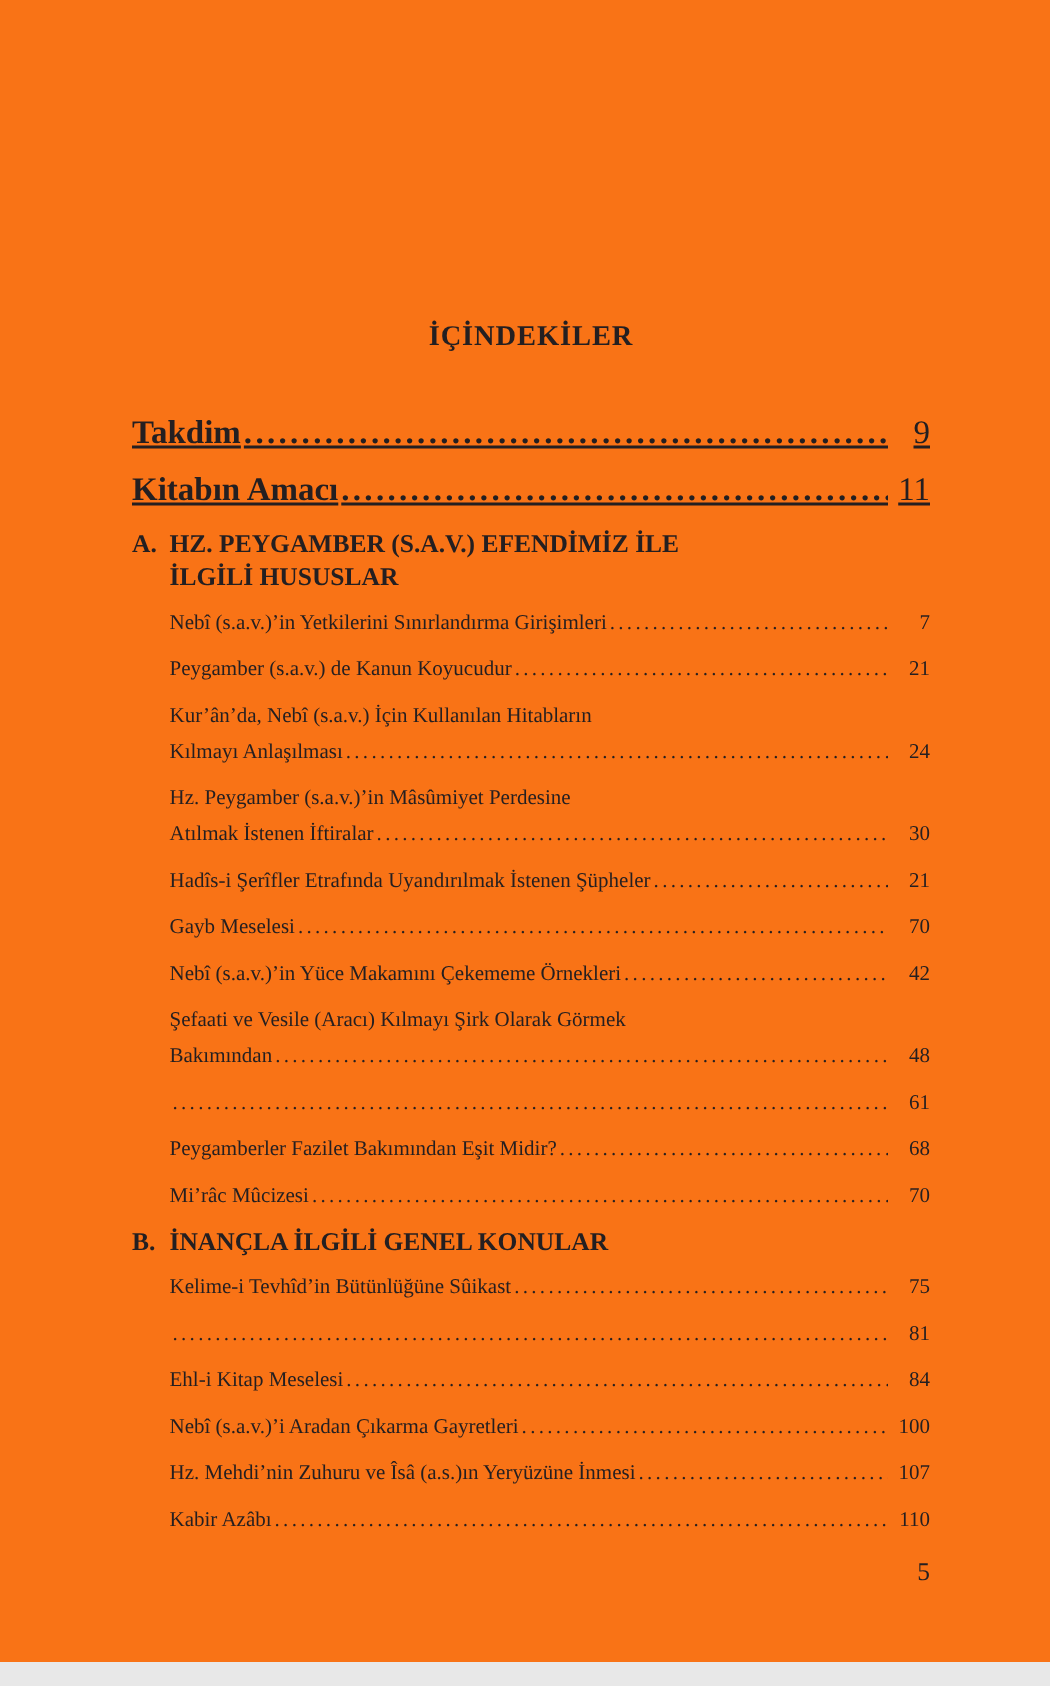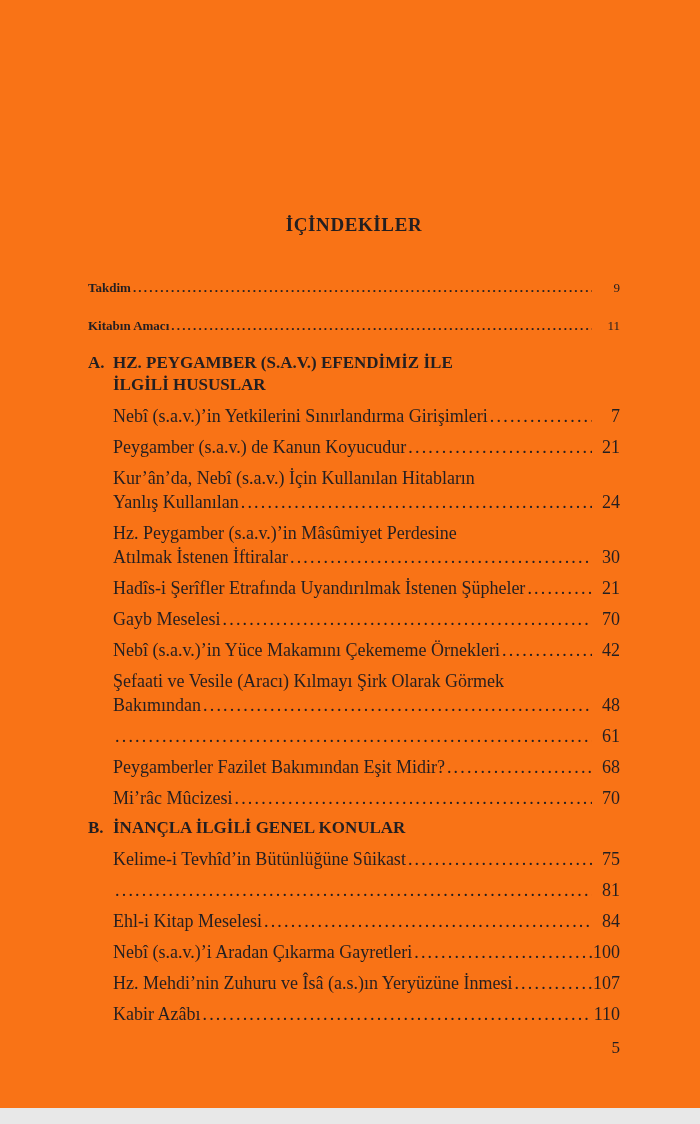--- a/index.html
+++ b/index.html
@@ -24,41 +24,42 @@
     font-weight:bold;
     text-align:center;
     letter-spacing:0.6px;
   }
   
   .front-item{
     display:flex;align-items:flex-end;
     line-height:24px;
     margin-bottom:14px;
     font-weight:bold;
-    font-size:13px;
+    font-size:22px;
+    text-decoration:underline;
   }
   
   .section{margin-top:0;}
   .section.gap{margin-top:6px;}
   .section-head{
     display:flex;
     font-weight:bold;
     font-size:17px;
     line-height:22px;
     margin-bottom:8px;
   }
   .section-letter{
     flex:0 0 25px;
   }
   .head-lines{flex:1;}
   
   .entry{
     margin-left:25px;
     margin-bottom:7px;
-    font-size:18px;
+    font-size:14px;
     line-height:24px;
   }
   .entry-line{white-space:nowrap;}
   .entry-line.with-page{
     display:flex;align-items:baseline;
   }
   .entry-text,.front-label{white-space:nowrap;}
   .dots{
     flex:1 1 auto;
     min-width:12px;
@@ -121,21 +122,21 @@
           <div class="entry">
             <div class="entry-line with-page">
               <span class="entry-text">Peygamber (s.a.v.) de Kanun Koyucudur</span>
               <span class="dots">................................................................................................................................................................</span>
               <span class="page-num">21</span>
             </div>
           </div>
           <div class="entry">
             <div class="entry-line"><span class="entry-text">Kur’ân’da, Nebî (s.a.v.) İçin Kullanılan Hitabların</span></div>
             <div class="entry-line with-page">
-              <span class="entry-text">Yanlış Kullanılan</span>
+              <span class="entry-text">Kılmayı Anlaşılması</span>
               <span class="dots">................................................................................................................................................................</span>
               <span class="page-num">24</span>
             </div>
           </div>
           <div class="entry">
             <div class="entry-line"><span class="entry-text">Hz. Peygamber (s.a.v.)’in Mâsûmiyet Perdesine</span></div>
             <div class="entry-line with-page">
               <span class="entry-text">Atılmak İstenen İftiralar</span>
               <span class="dots">................................................................................................................................................................</span>
               <span class="page-num">30</span>

